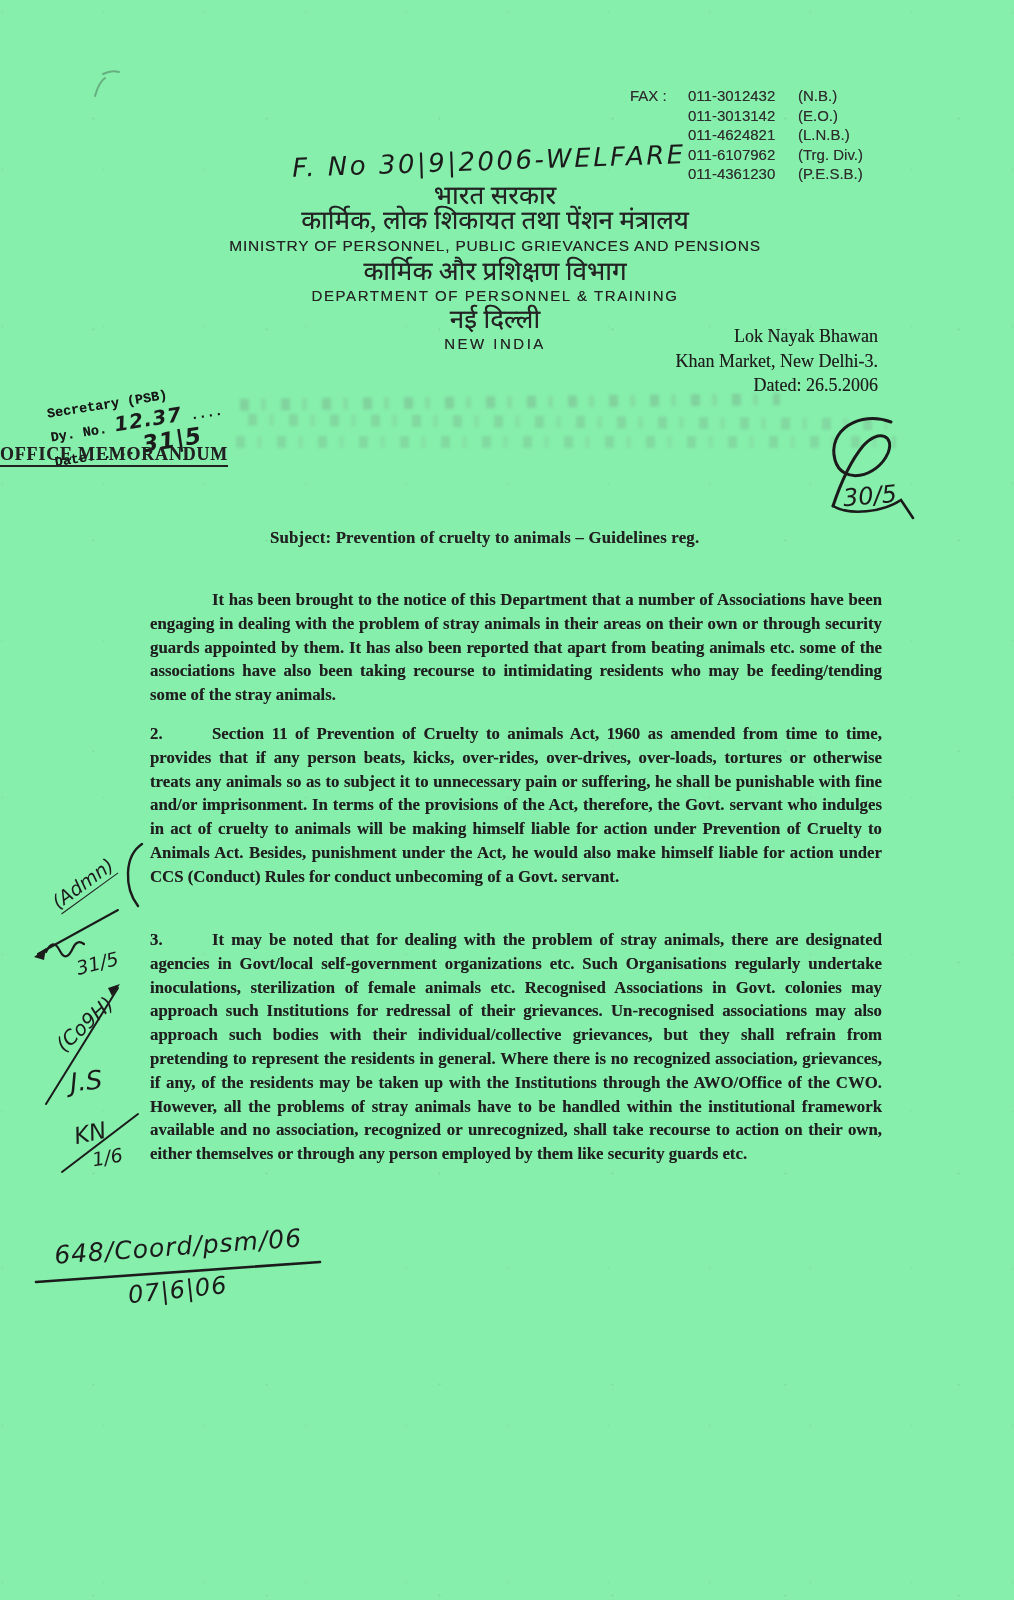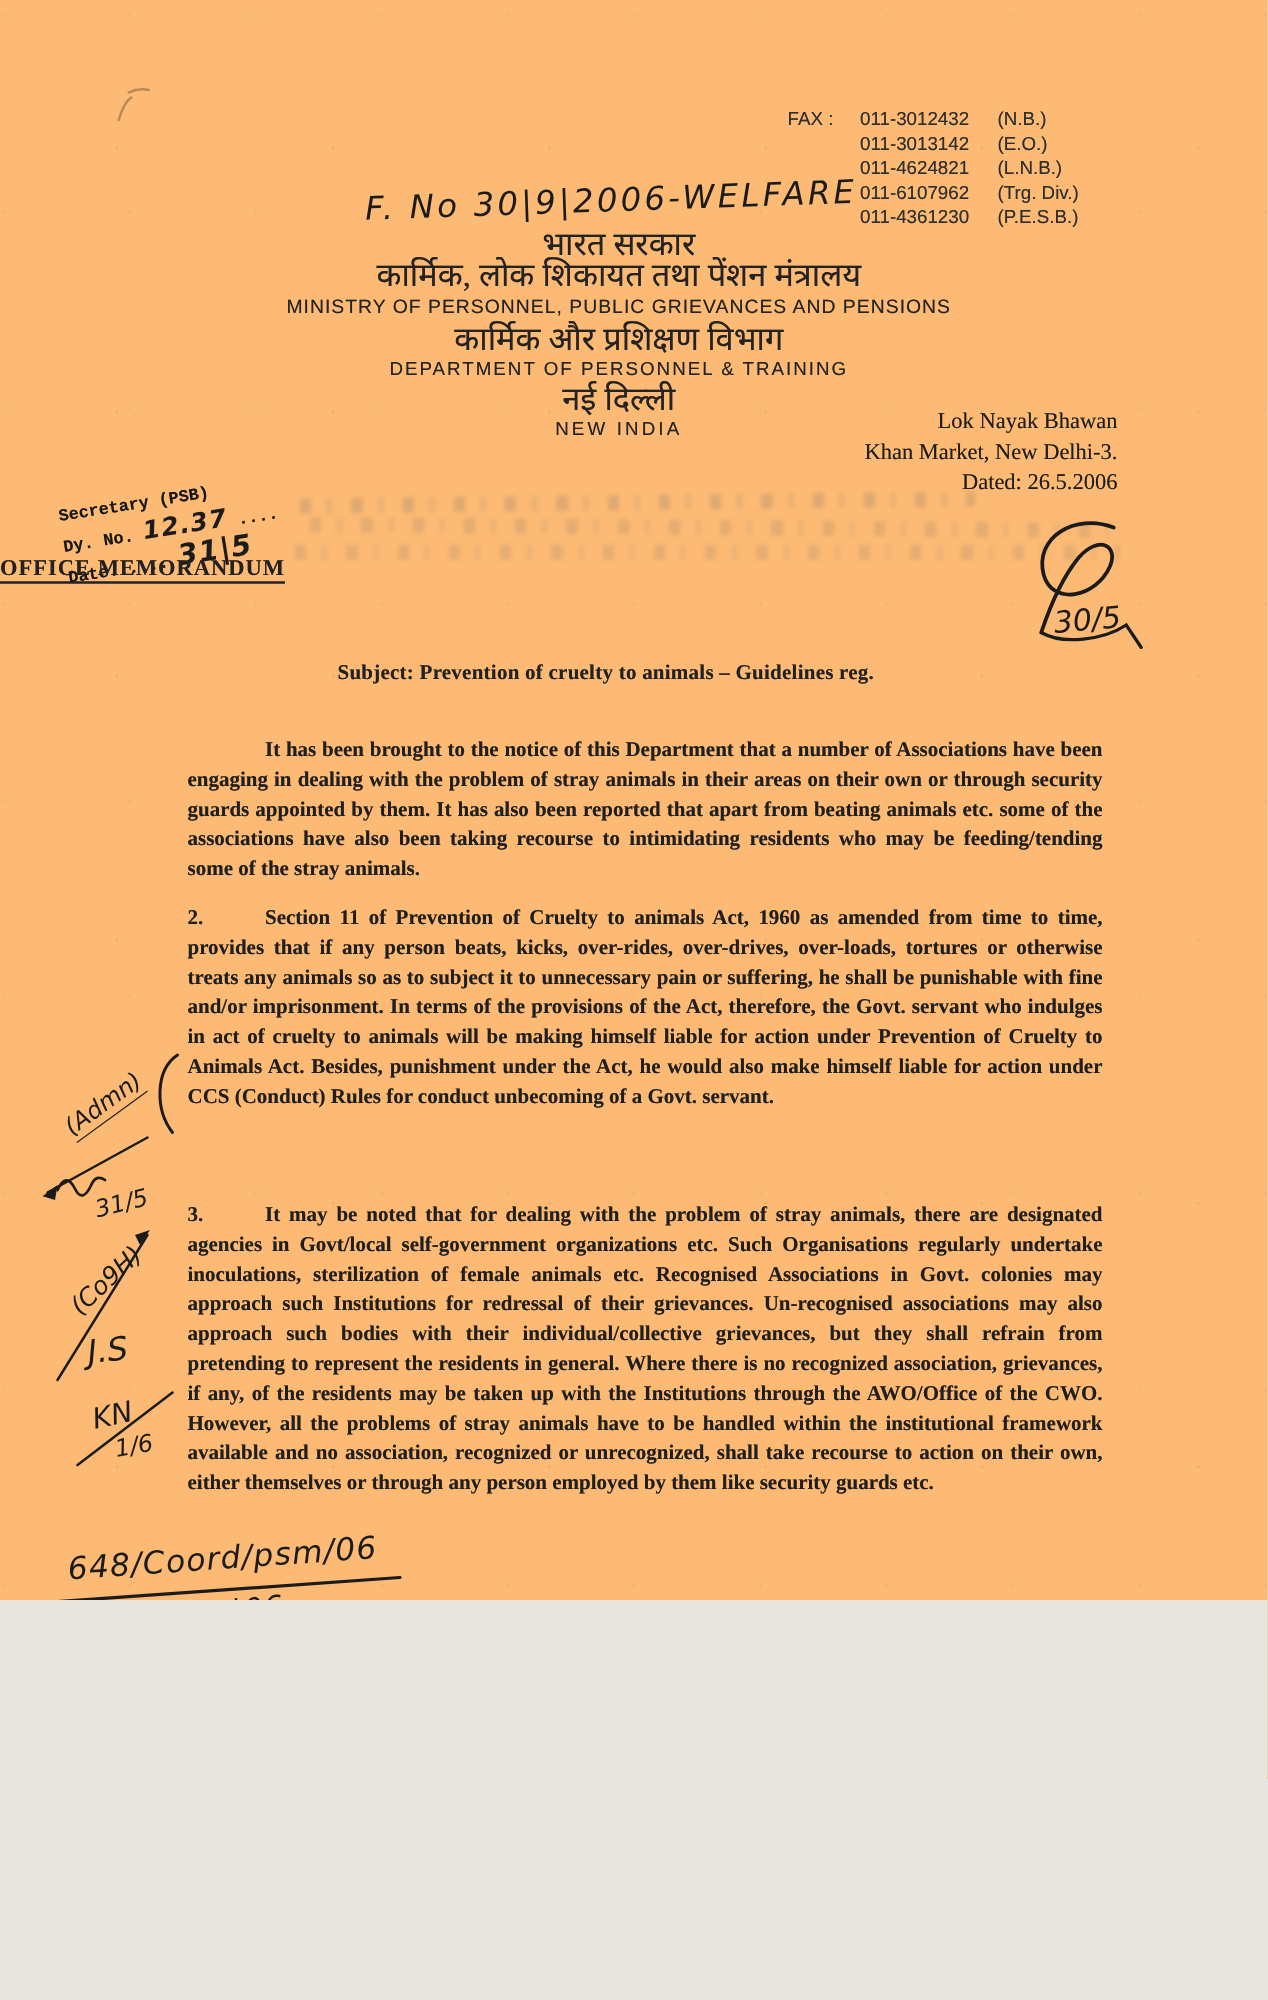--- a/index.html
+++ b/index.html
@@ -1,19 +1,19 @@
 <!DOCTYPE html>
 <html><head>
 <meta charset="utf-8">
 <style>
   * { margin:0; padding:0; box-sizing:border-box; }
   body { background:#e8e6e0; }
   .page {
-    position:relative; width:1014px; height:1280px; margin:0 auto;
-    background:#fdba74; overflow:hidden;
+    position:relative; width:1014px; height:1600px; margin:0 auto;
+    background:#86efac; overflow:hidden;
     font-family:"Liberation Serif", serif; color:#222;
     text-shadow:0 0 .4px rgba(40,40,40,.55);
   }
   .noise {
     position:absolute; inset:0; pointer-events:none; opacity:.55;
     background-image:
       radial-gradient(rgba(90,90,85,.18) 1px, transparent 1.2px),
       radial-gradient(rgba(120,120,110,.12) 1px, transparent 1.2px);
     background-size:173px 211px, 101px 157px;
     background-position:7px 13px, 53px 91px;
@@ -33,42 +33,42 @@
   .fno { position:absolute; left:292px; top:146px; font-size:26px; letter-spacing:2.5px; transform:rotate(-2deg); white-space:nowrap; }
 
   
   .hdr { position:absolute; left:0; top:183px; width:990px; text-align:center; color:#232323; }
   .hdr .hi    { font-size:26px; line-height:25px; }
   .hdr .en1   { font-size:15px; letter-spacing:1.6px; line-height:23px; }
   .hdr .en2   { font-size:15.5px; letter-spacing:.8px; line-height:26px; }
   .hdr .city  { font-size:15px; letter-spacing:2.5px; line-height:24px; }
 
   
-  .addr { position:absolute; right:120px; top:324px; text-align:right; font-size:18px; line-height:24.5px; color:#1d1d1d; }
+  .addr { position:absolute; right:136px; top:324px; text-align:right; font-size:18px; line-height:24.5px; color:#1d1d1d; }
 
   
   .stamp { position:absolute; left:50px; top:390px; transform:rotate(-9deg); font-size:13.5px; font-weight:bold; color:#161616; line-height:21px; white-space:nowrap; }
   .stamp .hand { font-size:20px; font-weight:bold; letter-spacing:1px; }
   .stamp .big { font-size:23px; }
 
   
   .bleed { position:absolute; height:12px; opacity:.4; filter:blur(1.6px);
     background:repeating-linear-gradient(90deg, rgba(110,110,105,.55) 0 9px, transparent 9px 21px, rgba(130,130,120,.4) 21px 26px, transparent 26px 41px); }
 
   
   .om { position:absolute; left:0; top:444px; width:1012px; text-align:left; }
   .om span { font-size:18px; font-weight:bold; letter-spacing:.8px; border-bottom:2px solid #222; padding-bottom:1px; }
 
   .sig-date { position:absolute; left:843px; top:482px; font-size:24px; transform:rotate(-5deg); }
 
   .subject { position:absolute; left:270px; top:528px; font-size:16.8px; font-weight:bold; letter-spacing:.2px; }
 
   
   .para { position:absolute; left:150px; width:732px; font-size:16.8px; line-height:23.8px; text-align:justify; color:#1f1f1f;font-weight:bold; }
-  .p1 { top:588px; } .p2 { top:722px; } .p3 { top:960px; }
+  .p1 { top:588px; } .p2 { top:722px; } .p3 { top:928px; }
   .pnum { display:inline-block; width:62px; }
 
   
   .mnote { position:absolute; white-space:nowrap; }
   .n-admn { left:48px; top:872px; font-size:19px; transform:rotate(-36deg); border-bottom:1.5px solid #222; padding-bottom:1px; }
   .n-315  { left:76px; top:952px; font-size:19px; transform:rotate(-14deg); }
   .n-co9h { left:50px; top:1012px; font-size:20px; transform:rotate(-43deg); }
   .n-js   { left:70px; top:1066px; font-size:26px; transform:rotate(-6deg); }
   .n-kn   { left:74px; top:1120px; font-size:23px; transform:rotate(-12deg); }
   .n-kn16 { left:92px; top:1146px; font-size:19px; transform:rotate(-10deg); }

